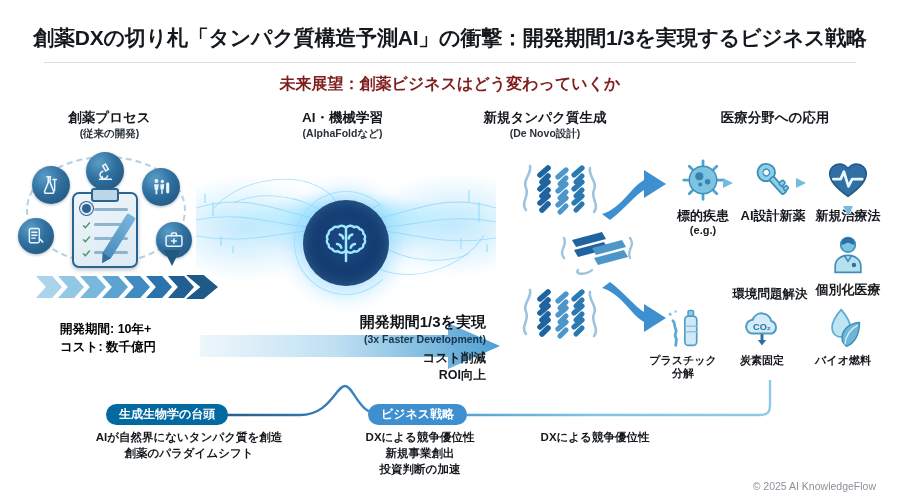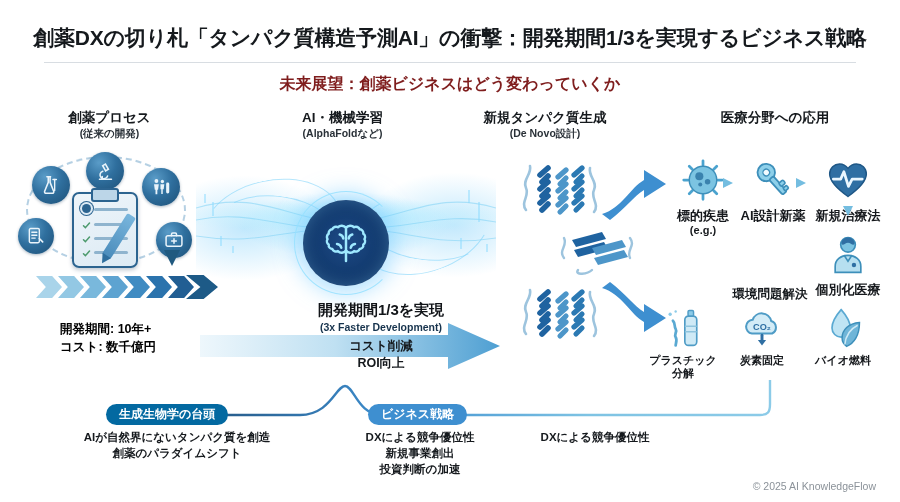--- a/index.html
+++ b/index.html
@@ -159,42 +159,42 @@
 
   
   .metric-left {
     position:absolute; left:60px; top:320px;
     font-size:12.5px; font-weight:700; line-height:1.45; color:#000000; white-space:nowrap;
   }
   .big-blue-arrow {
     position:absolute; left:200px; top:323px; width:300px; height:46px;
   }
   .center-callout {
-    position:absolute; left:276px; top:301px; width:210px; text-align:center;
+    position:absolute; left:276px; top:313px; width:210px; text-align:right;
   }
   .center-callout .l1 { font-size:15px; font-weight:700; color:#111418; white-space:nowrap; }
   .center-callout .l2 { font-size:10.5px; font-weight:700; color:#17334d; margin-top:1px; white-space:nowrap;}
   .center-callout .l3 { font-size:12.5px; font-weight:700; color:#15191d; margin-top:5px; line-height:1.32;}
 
   
   .connector { position:absolute; left:0; top:380px; width:900px; height:60px; }
   .badge {
     position:absolute; height:21px; border-radius:11px;
     display:flex; align-items:center; justify-content:center;
     font-size:12px; font-weight:700; color:#ffffff;
     padding:0 13px; white-space:nowrap;
   }
   #b1 { left:106px; top:404px; background:#0369a1; }
   #b2 { left:368px; top:404px; background:#3e8fd0; }
   #b3 { left:536px; top:404px; background:#8ccbe8; }
   .badge-body {
     position:absolute; text-align:center;
     font-size:11.5px; font-weight:700; color:#15191d; line-height:1.38; white-space:nowrap;
   }
-  #bb1 { left:52px;  top:430px; width:250px; }
+  #bb1 { left:64px;  top:430px; width:250px; }
   #bb2 { left:330px; top:430px; width:180px; }
   #bb3 { left:500px; top:430px; width:190px; }
 
   .copyright {
     position:absolute; right:24px; bottom:10px;
     font-size:10.5px; color:#8b9299; font-weight:400;
   }
 </style>
 </head>
 <body>

